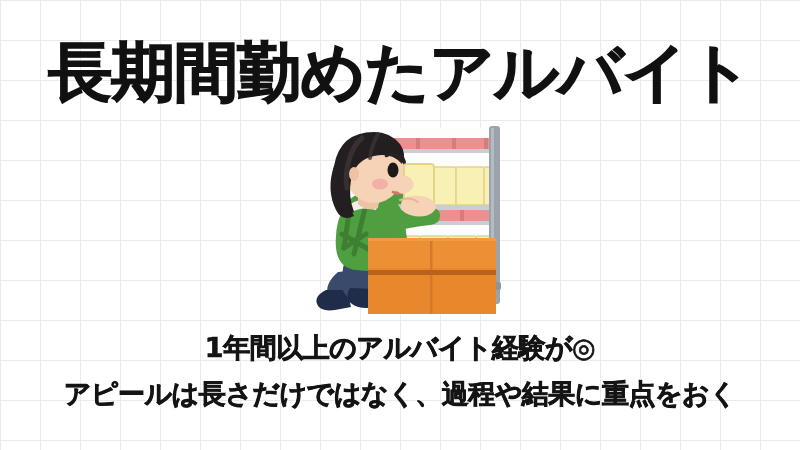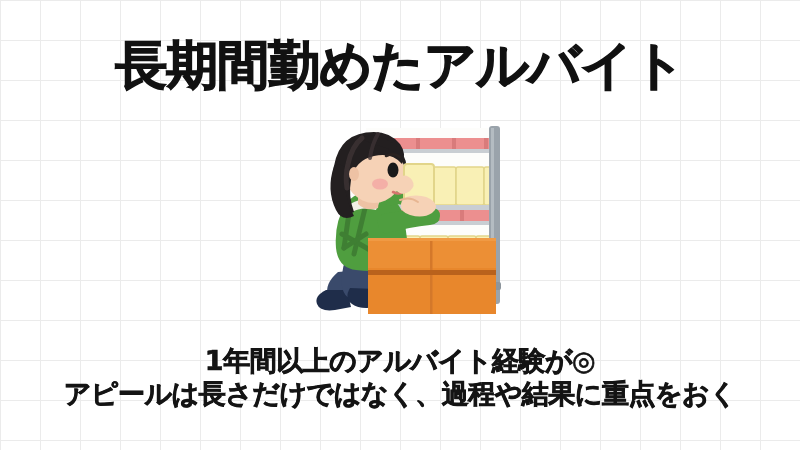--- a/index.html
+++ b/index.html
@@ -23,21 +23,21 @@
   }
 
   
   .title {
     position: absolute;
     top: 36px;
     left: 0;
     width: 800px;
     text-align: center;
     font-family: "DejaVu Sans", "Liberation Sans", sans-serif;
-    font-size: 52px;
+    font-size: 64px;
     font-weight: 900;
     letter-spacing: -1px;
     color: #111111;
     line-height: 1.15;
     -webkit-text-stroke: 1.2px #111111;
     white-space: nowrap;
   }
 
   
   .caption {
@@ -46,21 +46,21 @@
     width: 800px;
     text-align: center;
     color: #141414;
     font-family: "DejaVu Sans", "Liberation Sans", sans-serif;
     font-weight: 900;
     font-size: 27px;
     letter-spacing: -0.5px;
     -webkit-text-stroke: 0.7px #141414;
     white-space: nowrap;
   }
-  .caption-1 { top: 330px; margin-top: 13px; }
+  .caption-1 { top: 330px; }
   .caption-2 { top: 376px; }
 
   
   .illus {
     position: absolute;
     left: 292px;
     top: 122px;
     width: 224px;
     height: 196px;
   }

